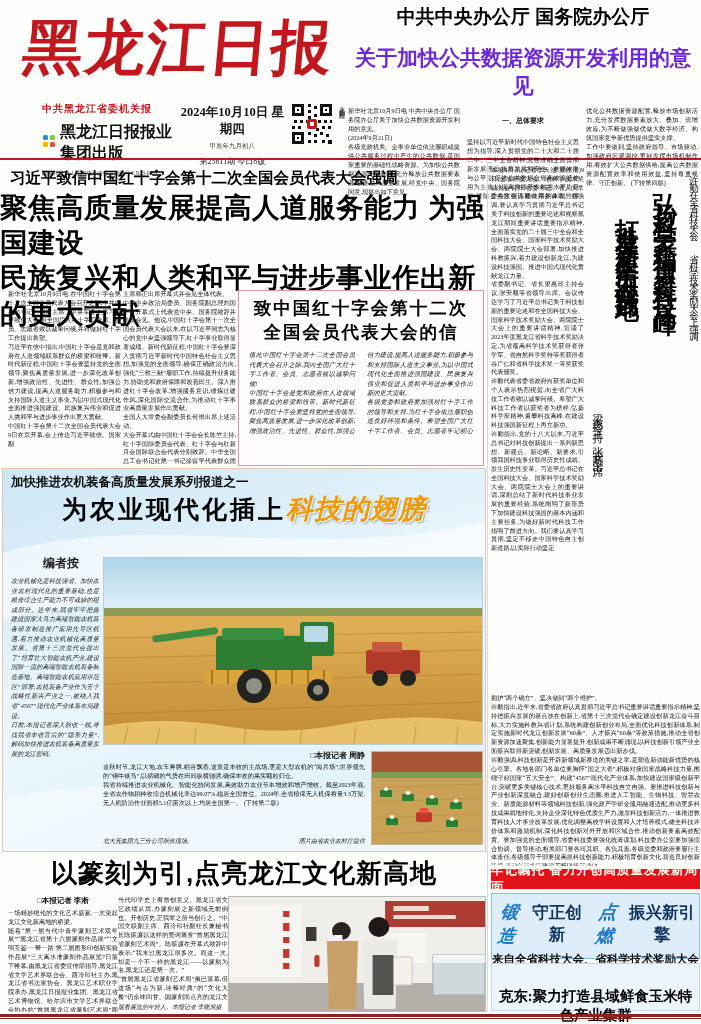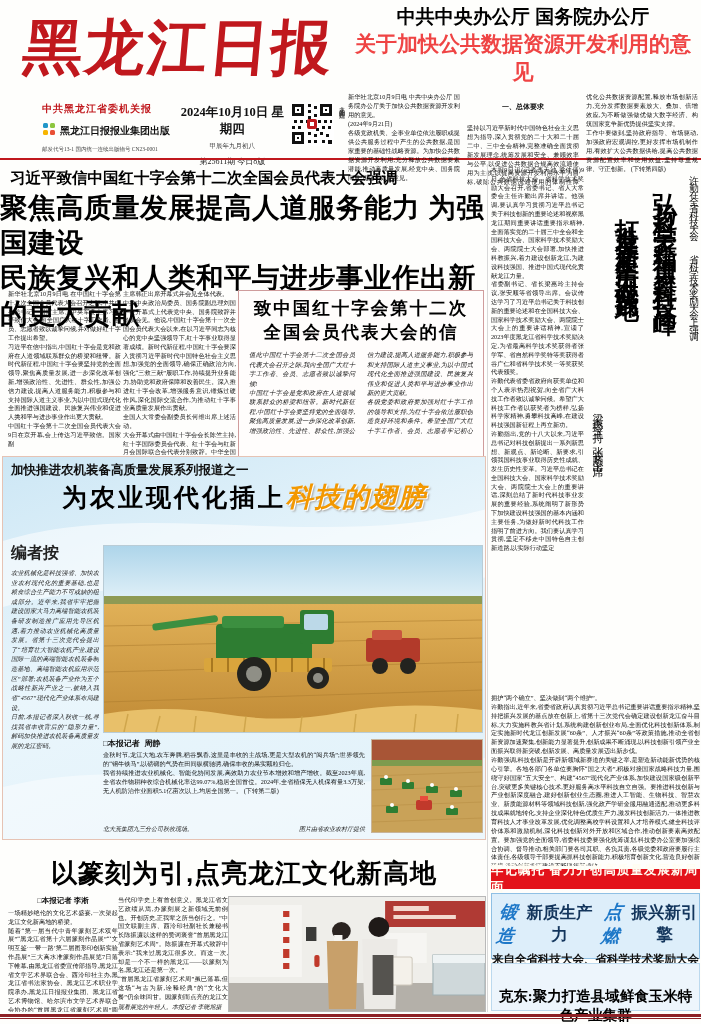--- a/index.html
+++ b/index.html
@@ -7,34 +7,34 @@
   .page { position:relative; width:701px; height:1024px; background:#fefefc; margin:0 auto; overflow:hidden; }
 
   
   .masthead-title { position:absolute; left:18px; top:0px; width:320px; height:94px;
     font-family:"DejaVu Serif", serif; font-weight:bold; font-size:60px; line-height:94px;
     color:#c0181d; text-align:center; transform:skewX(-5deg); letter-spacing:2px; }
   .mast-info { position:absolute; left:6px; top:98px; width:340px; height:58px; display:flex; }
   .mast-left { width:152px; padding-top:4px;margin-left:36px; }
   .org-line { color:#c0181d; font-size:10px; font-weight:bold; letter-spacing:1px; }
   .pub-row { display:flex; align-items:center; gap:4px; margin-top:6px; }
-  .pub-row .txt { font-size:10px; font-weight:bold; color:#111; }
+  .pub-row .txt { font-size:16px; font-weight:bold; color:#111; }
   .postal { font-size:5.5px; color:#444; margin-top:6px; }
   .mast-center { width:132px; text-align:center; padding-top:6px; }
   .date-line { font-size:12.5px; font-weight:bold; color:#111; font-family:"Liberation Serif",serif; }
   .lunar-line { font-size:6.5px; color:#333; margin-top:4px; }
   .issue-line { font-size:8px; color:#222; margin-top:5px; }
   .mast-right { flex:1; display:flex; justify-content:flex-end; gap:3px; padding-top:4px; }
   .qr-label { writing-mode:vertical-rl; font-size:6px; color:#333; letter-spacing:1px; }
   .red-rule { position:absolute; left:0; top:158px; width:701px; height:2px; background:#c0181d; }
 
   
   .tr-article { position:absolute; left:348px; top:4px; width:350px; }
   .tr-h1 { font-family:"Liberation Sans",sans-serif; font-weight:900; font-size:19px; text-align:center; color:#000; }
-  .tr-h2 { font-family:"Liberation Sans",sans-serif; font-weight:900; font-size:21px; text-align:center; color:#ef4444; margin-top:0; }
+  .tr-h2 { font-family:"Liberation Sans",sans-serif; font-weight:900; font-size:21px; text-align:center; color:#6d28d9; margin-top:14px; }
   .tr-cols { display:flex; gap:7px; margin-top:7px; height:94px; overflow:hidden; }
   .tr-col { width:112px; font-size:6.2px; line-height:1.45; text-align:justify; color:#111; white-space:pre-line; overflow:hidden; }
   .tr-col-mid-head { text-align:center; font-weight:bold; font-size:7px; margin-bottom:3px; }
 
   
   .lead-kicker { position:absolute; left:10px; top:168px; width:478px; font-family:"Liberation Sans",sans-serif;
     font-weight:bold; font-size:15.5px; color:#000; }
   .lead-headline { position:absolute; left:0px; top:190px; width:486px; text-align:left;
     font-family:"Liberation Sans",sans-serif; font-weight:900; font-size:27.5px; line-height:1.28; color:#000;
     white-space:pre-line; letter-spacing:0.5px; }
@@ -71,34 +71,34 @@
     font-size:18px; color:#1e78c8; transform:skewX(-8deg); }
   .t1-bold { font-family:"Liberation Sans",sans-serif; font-weight:900; font-size:16.5px; color:#13355c; }
   .t1-sub { font-size:11.5px; font-weight:bold; color:#111; margin-top:4px; }
   .t1-see { font-size:6px; color:#555; margin-top:5px; }
   .teaser2 { position:absolute; left:491px; top:963px; width:209px; height:48px; background:#edf5fc;
     border:1px solid #bcd9ee; text-align:center; padding-top:23px; }
   .t2-head { font-size:14.5px; font-weight:bold; color:#000; }
   .t2-see { font-size:6px; color:#555; margin-top:6px; }
 
   
-  .feature { position:absolute; left:2px; top:456px; width:484px; height:384px;
+  .feature { position:absolute; left:2px; top:468px; width:484px; height:384px;
     border:1px solid #e6c3b4; background:linear-gradient(160deg,#cde7f5 0%,#eaf6fc 45%,#dff0f9 100%); overflow:hidden; }
   .feature .swoosh { position:absolute; left:0; top:0; }
   .f-kicker { position:absolute; left:8px; top:5px; font-size:12.5px; font-weight:bold; color:#111; }
   .f-headrow { position:absolute; left:0; top:22px; width:100%; text-align:center; }
   .f-head-plain { font-family:"Liberation Sans",sans-serif; font-weight:900; font-size:25px; color:#000; letter-spacing:3px; }
   .f-head-sty { font-family:"Liberation Sans",sans-serif; font-weight:900; font-style:italic; font-size:27px;
     color:#f39800; letter-spacing:1px; text-shadow:1px 1px 0 #fff,2px 2px 2px rgba(60,30,0,.35); }
   .f-editor { position:absolute; left:8px; top:86px; width:88px; height:288px; }
-  .f-ed-label { font-size:16px; font-weight:bold; color:#222; margin-bottom:4px; }
+  .f-ed-label { font-size:12px; font-weight:bold; color:#222; margin-bottom:4px;margin-left:32px; }
   .f-ed-text { font-size:6.2px; line-height:1.55; font-style:italic; text-align:justify; color:#222;
     white-space:pre-line; overflow:hidden; height:268px; }
   .f-photo { position:absolute; left:100px; top:88px; width:380px; height:188px; border:1px solid #b9ccd6; }
-  .f-byline { position:absolute; left:100px; top:281px; width:262px; text-align:left; font-size:8px; font-weight:bold; color:#111;font-family:Liberation Mono, monospace; }
+  .f-byline { position:absolute; left:100px; top:281px; width:262px; text-align:right; font-size:8px; font-weight:bold; color:#111; }
   .f-body { position:absolute; left:100px; top:294px; width:262px; height:72px; font-size:6.2px; line-height:1.45;
     text-align:justify; color:#111; white-space:pre-line; overflow:hidden; }
   .f-caption { position:absolute; left:100px; top:368px; width:262px; display:flex; justify-content:space-between;
     font-size:6px; font-style:italic; color:#222; }
   .f-photo2 { position:absolute; left:368px; top:282px; width:112px; height:94px; border:1px solid #c8b49a; }
 
   
   .culture-head { position:absolute; left:2px; top:856px; width:484px; text-align:center;
     font-family:"Liberation Sans",sans-serif; font-weight:900; font-size:26px; color:#000; letter-spacing:1px; }
   .culture-row { position:absolute; left:8px; top:896px; width:478px; height:116px; display:flex; gap:0; }
@@ -248,21 +248,21 @@
 梁惠玲在主持会议时强调,要把思想和行动统一到党中央决策部署上来,迅速学习贯彻落实本次会议精神,切实增强推进科技创新的政治自觉、思想自觉、行动自觉,深入实施科教兴国战略、人才强国战略、创新驱动发展战略,加快创新龙江建设,以高水平科技创新引领高质量振兴发展。要聚焦重点任务,推动科技创新和产业创新深度融合,加快“产学研用”深度融合,加快科技成果转化,统筹推进教育科技人才体制机制一体改革,提升创新体系整体效能。要认真学习领会先进典型经验做法,主动对标先进,把握本领域创新发展的新动态、新举措,努力营造崇尚科学、追求创新的浓厚氛围。要加强组织领导,压实责任,细化措施,确保各项工作落实落细落到位。
 会上,获奖人员代表,哈尔滨新区、哈尔滨工程大学、省农业科学院、中国一重集团、哈尔滨工大卫星技术有限公司作了发言。
 会议对落实9月26日中共中央政治局会议精神,做好四季度经济工作和秋收秋整地,提升工业质效、扩大有效投资、发展特色文化旅游、抓好安全生产等工作提出要求。
 会议以视频形式召开。在哈院士代表,中省直有关单位、高校、科研院所负责同志,高新技术企业、科技工作者代表等在主会场参会。各市(地)设分会场。</div>
 
   <div class="banner">牢记嘱托 奋力开创高质量发展新局面</div>
 
   <div class="teaser1">
     <div class="t1-row">
       <span class="t1-stylized">锻造</span>
-      <span class="t1-bold">新质生产力</span>
+      <span class="t1-bold">守正创新</span>
       <span class="t1-stylized">点燃</span>
       <span class="t1-bold">振兴新引擎</span>
     </div>
     <div class="t1-sub">来自全省科技大会、省科学技术奖励大会的声音</div>
     <div class="t1-see">详见第三版</div>
   </div>
 
   <div class="teaser2">
     <div class="t2-head">克东:聚力打造县域鲜食玉米特色产业集群</div>
     <div class="t2-see">详见第二版</div>

